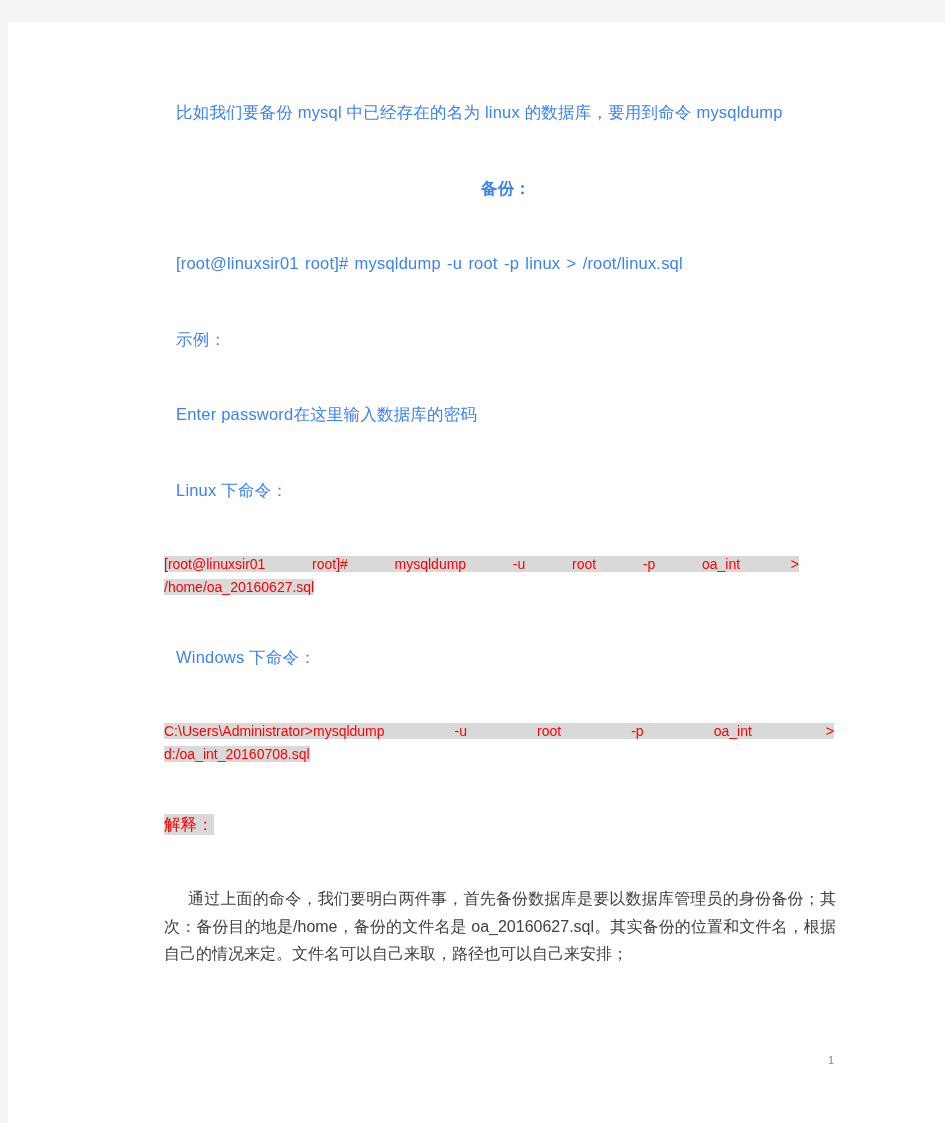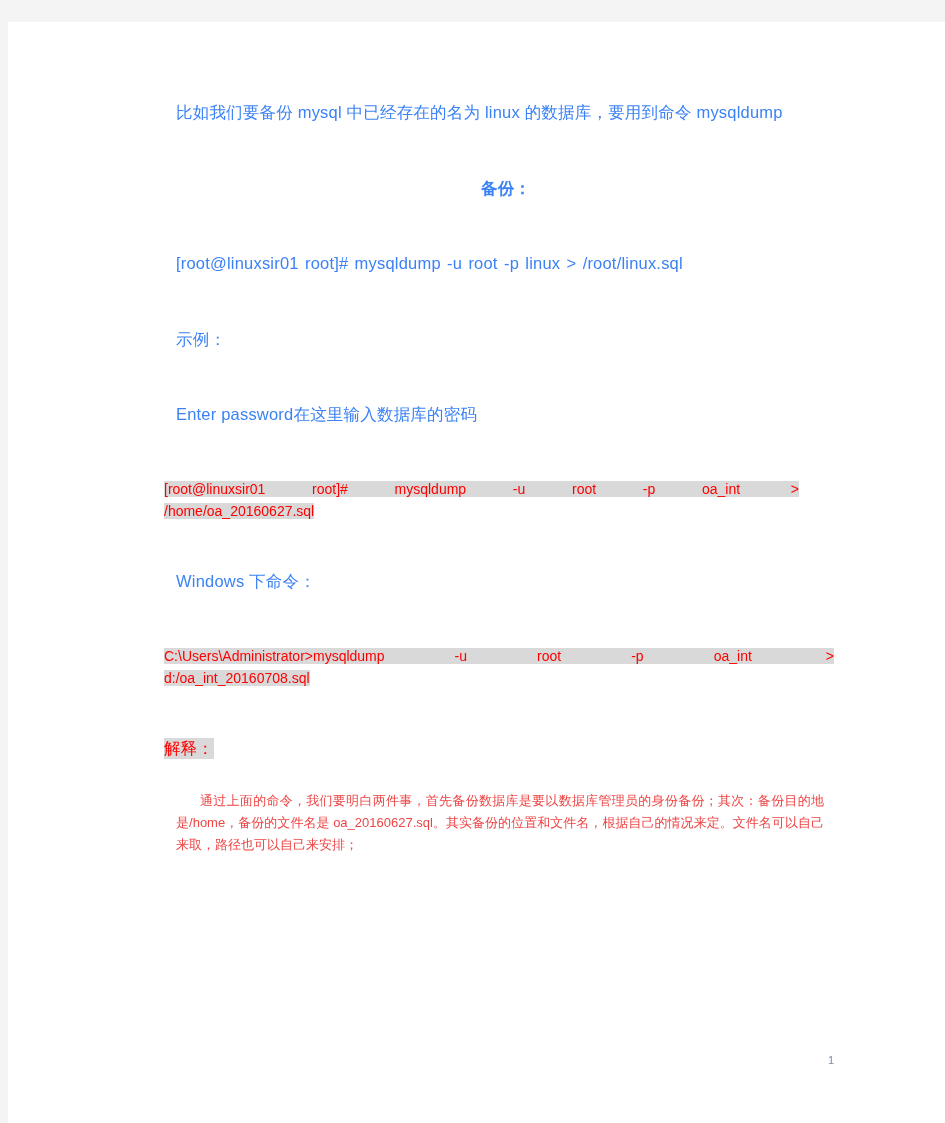--- a/index.html
+++ b/index.html
@@ -78,32 +78,32 @@
   }
   
   .redblock .spread {
     display: inline;
   }
 
   .redlabel {
     font-size: 16.5px;
     line-height: 1.55;
     color: #ff0000;
-    margin: 0 0 28px 0;
+    margin: 0 0 48px 0;
   }
   .redlabel .hl {
     background: #d9d9d9;
     padding: 1px 0 2px 0;
   }
 
   .body-para {
-    font-size: 13px;
+    font-size: 16px;
     line-height: 1.72;
-    color: #ef4444;
-    margin: 12px;
+    color: #404040;
+    margin: 0;
     text-align: justify;
     -moz-text-align-last: left;
     text-align-last: left;
     text-indent: 24px;
   }
 
   
   #page-number {
     position: absolute;
     left: 820px;
@@ -124,20 +124,21 @@
     <p class="para">比如我们要备份 mysql 中已经存在的名为 linux 的数据库，要用到命令 mysqldump</p>
 
     <p class="para heading">备份：</p>
 
     <p class="para cmd">[root@linuxsir01 root]# mysqldump -u root -p linux &gt; /root/linux.sql</p>
 
     <p class="para">示例：</p>
 
     <p class="para">Enter password在这里输入数据库的密码</p>
 
+    <p class="para">Linux 下命令：</p>
 
     <p class="redblock"><span class="hl spread">[root@linuxsir01</span><span class="hl">&nbsp;&nbsp;&nbsp;&nbsp;&nbsp;&nbsp;&nbsp;&nbsp;&nbsp;&nbsp;&nbsp;&nbsp;</span><span class="hl">root]#</span><span class="hl">&nbsp;&nbsp;&nbsp;&nbsp;&nbsp;&nbsp;&nbsp;&nbsp;&nbsp;&nbsp;&nbsp;&nbsp;</span><span class="hl">mysqldump</span><span class="hl">&nbsp;&nbsp;&nbsp;&nbsp;&nbsp;&nbsp;&nbsp;&nbsp;&nbsp;&nbsp;&nbsp;&nbsp;</span><span class="hl">-u</span><span class="hl">&nbsp;&nbsp;&nbsp;&nbsp;&nbsp;&nbsp;&nbsp;&nbsp;&nbsp;&nbsp;&nbsp;&nbsp;</span><span class="hl">root</span><span class="hl">&nbsp;&nbsp;&nbsp;&nbsp;&nbsp;&nbsp;&nbsp;&nbsp;&nbsp;&nbsp;&nbsp;&nbsp;</span><span class="hl">-p</span><span class="hl">&nbsp;&nbsp;&nbsp;&nbsp;&nbsp;&nbsp;&nbsp;&nbsp;&nbsp;&nbsp;&nbsp;&nbsp;</span><span class="hl">oa_int</span><span class="hl">&nbsp;&nbsp;&nbsp;&nbsp;&nbsp;&nbsp;&nbsp;&nbsp;&nbsp;&nbsp;&nbsp;&nbsp;&nbsp;</span><span class="hl">&gt;</span><br><span class="hl">/home/oa_20160627.sql</span></p>
 
     <p class="para">Windows 下命令：</p>
 
     <p class="redblock"><span class="hl">C:\Users\Administrator&gt;mysqldump</span><span class="hl">&nbsp;&nbsp;&nbsp;&nbsp;&nbsp;&nbsp;&nbsp;&nbsp;&nbsp;&nbsp;&nbsp;&nbsp;&nbsp;&nbsp;&nbsp;&nbsp;&nbsp;&nbsp;</span><span class="hl">-u</span><span class="hl">&nbsp;&nbsp;&nbsp;&nbsp;&nbsp;&nbsp;&nbsp;&nbsp;&nbsp;&nbsp;&nbsp;&nbsp;&nbsp;&nbsp;&nbsp;&nbsp;&nbsp;&nbsp;</span><span class="hl">root</span><span class="hl">&nbsp;&nbsp;&nbsp;&nbsp;&nbsp;&nbsp;&nbsp;&nbsp;&nbsp;&nbsp;&nbsp;&nbsp;&nbsp;&nbsp;&nbsp;&nbsp;&nbsp;&nbsp;</span><span class="hl">-p</span><span class="hl">&nbsp;&nbsp;&nbsp;&nbsp;&nbsp;&nbsp;&nbsp;&nbsp;&nbsp;&nbsp;&nbsp;&nbsp;&nbsp;&nbsp;&nbsp;&nbsp;&nbsp;&nbsp;</span><span class="hl">oa_int</span><span class="hl">&nbsp;&nbsp;&nbsp;&nbsp;&nbsp;&nbsp;&nbsp;&nbsp;&nbsp;&nbsp;&nbsp;&nbsp;&nbsp;&nbsp;&nbsp;&nbsp;&nbsp;&nbsp;&nbsp;</span><span class="hl">&gt;</span><br><span class="hl">d:/oa_int_20160708.sql</span></p>
 
     <p class="redlabel"><span class="hl">解释：</span></p>
 
     <p class="body-para">通过上面的命令，我们要明白两件事，首先备份数据库是要以数据库管理员的身份备份；其次：备份目的地是/home，备份的文件名是 oa_20160627.sql。其实备份的位置和文件名，根据自己的情况来定。文件名可以自己来取，路径也可以自己来安排；</p>

